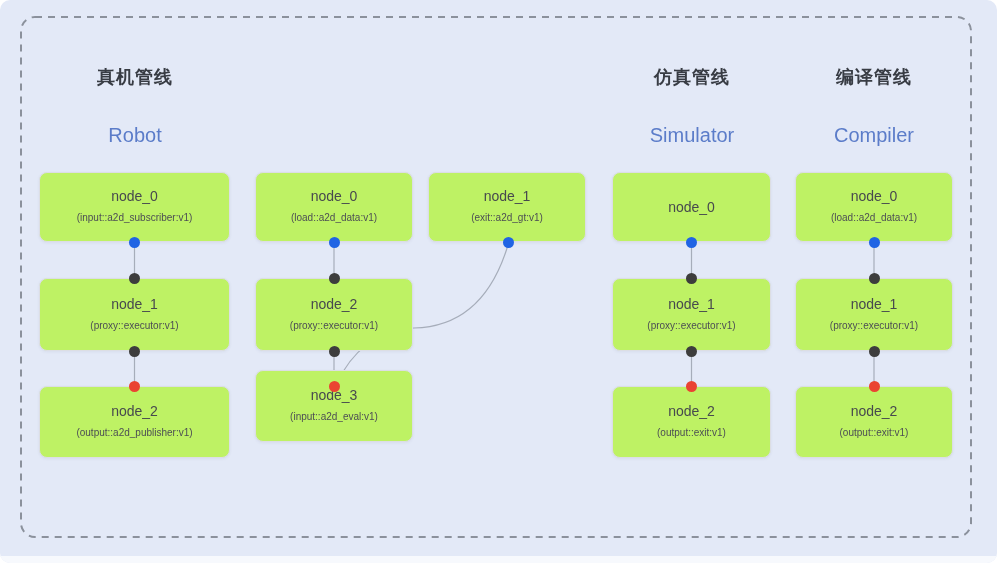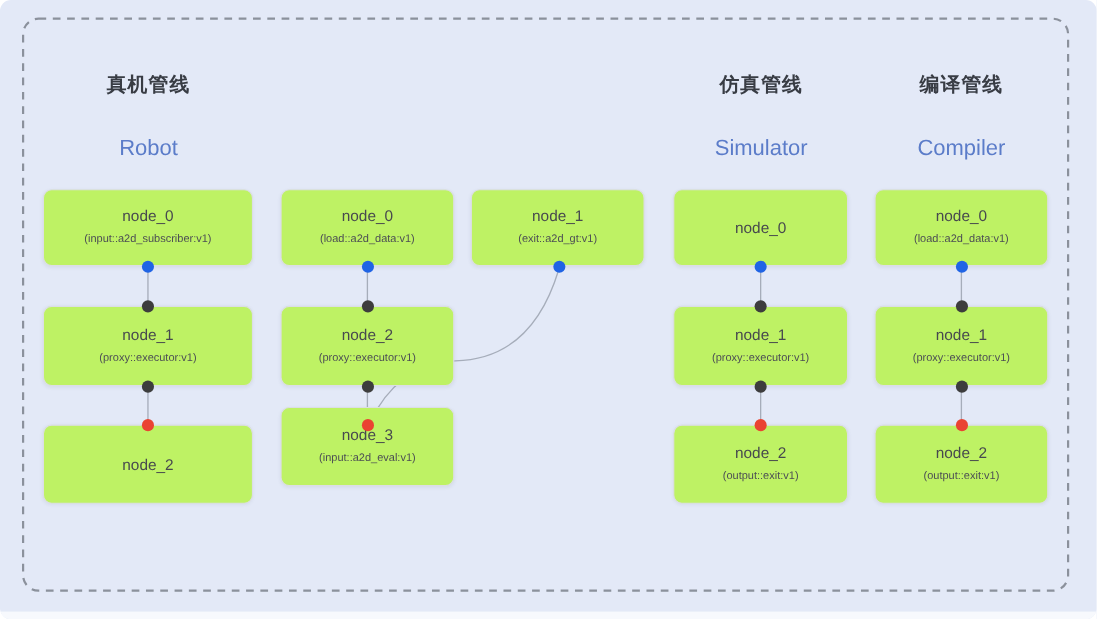--- a/index.html
+++ b/index.html
@@ -94,20 +94,21 @@
   <div class="node-box" style="left:39px;top:172px;width:191px;height:70px">
     <div class="node-name">node_0</div>
     <div class="node-type">(input::a2d_subscriber:v1)</div>
   </div>
   <div class="node-box" style="left:39px;top:278px;width:191px;height:73px">
     <div class="node-name">node_1</div>
     <div class="node-type">(proxy::executor:v1)</div>
   </div>
   <div class="node-box" style="left:39px;top:386px;width:191px;height:72px">
     <div class="node-name">node_2</div>
+    <div class="node-type">(output::a2d_publisher:v1)</div>
   </div>
 
   <div class="node-box" style="left:255px;top:172px;width:158px;height:70px">
     <div class="node-name">node_0</div>
     <div class="node-type">(load::a2d_data:v1)</div>
   </div>
   <div class="node-box" style="left:428px;top:172px;width:158px;height:70px">
     <div class="node-name">node_1</div>
     <div class="node-type">(exit::a2d_gt:v1)</div>
   </div>

